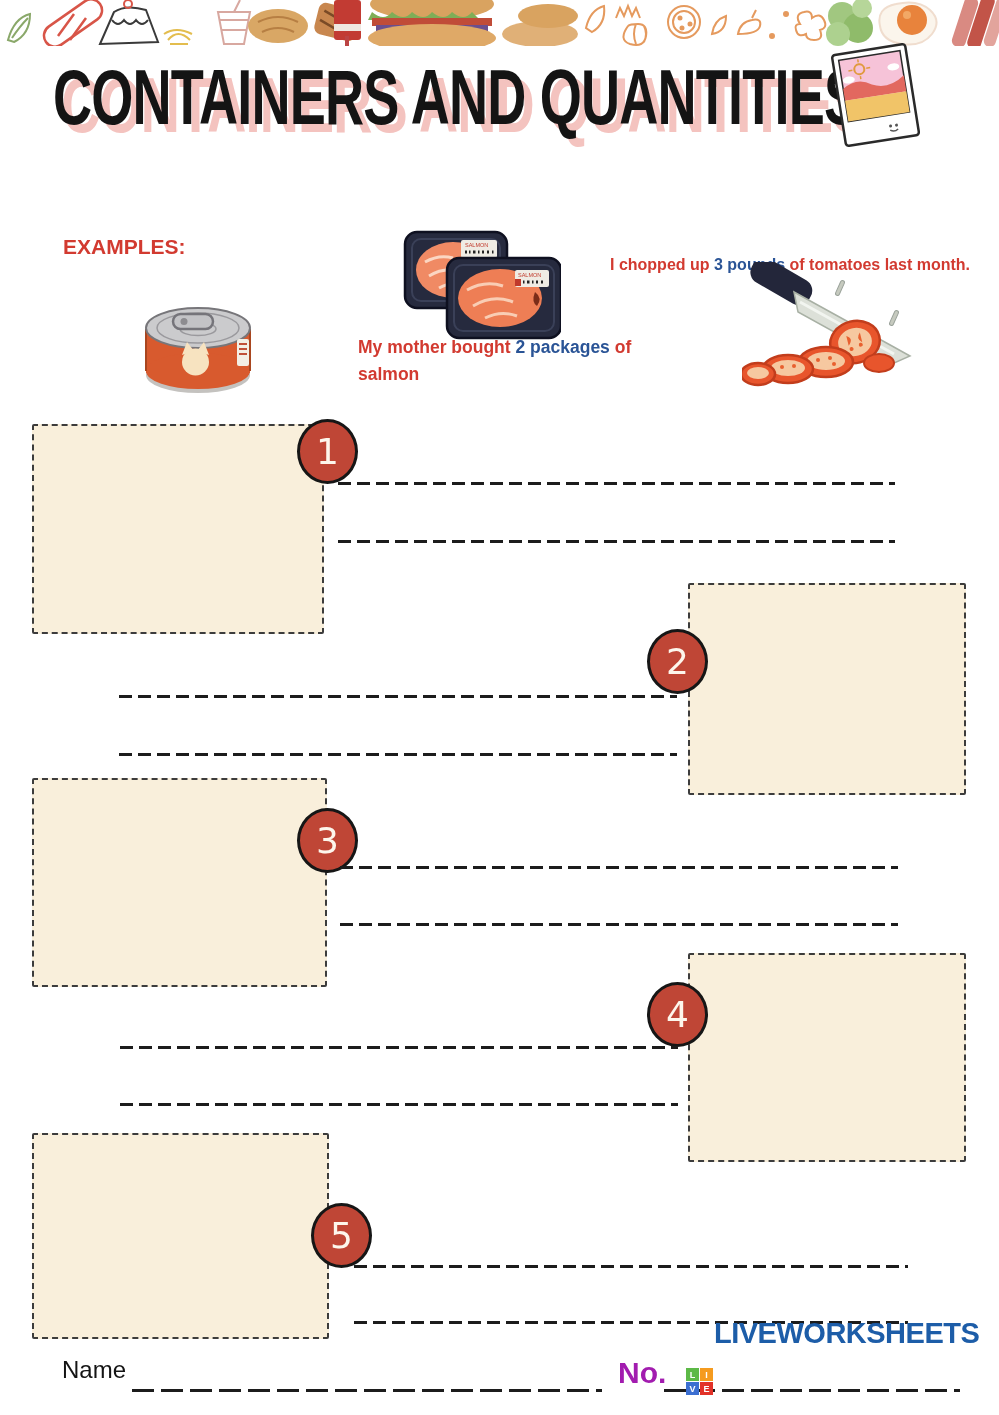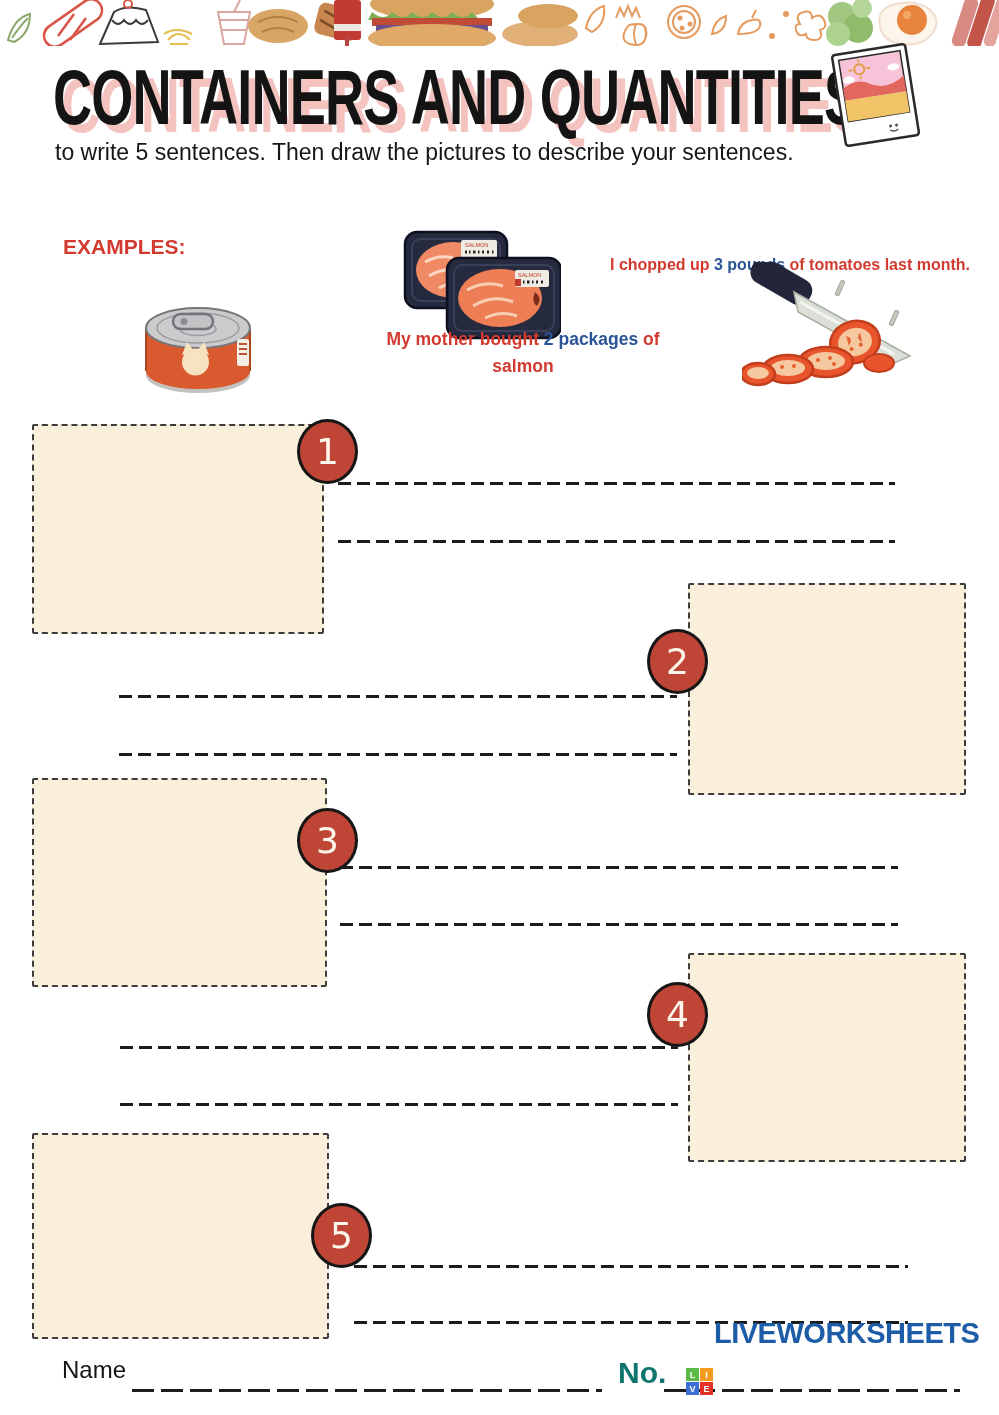--- a/index.html
+++ b/index.html
@@ -11,21 +11,21 @@
     font-size:66px;font-weight:600;letter-spacing:-1px;white-space:nowrap;
     transform:scale(0.82,1.18);transform-origin:left top;
     color:#141414;text-shadow:10px 7px 0 #f4c3bf;
   }
   
   .directions{left:55px;top:134px;width:915px;font-size:23px;line-height:36px;color:#161616;}
   
   .examples-label{left:63px;top:211px;font-size:21px;font-weight:bold;color:#d23a30;margin-top:24px;}
   .example{font-size:17.5px;line-height:27px;color:#d23a30;font-weight:bold;}
   .ex1{left:95px;top:247px;width:250px;}
-  .ex2{left:358px;top:326px;width:330px;text-align:center;}
+  .ex2{left:358px;top:334px;width:330px;}
   .ex3{left:610px;top:251px;width:380px;font-size:16px;white-space:nowrap;}
   .blue{color:#2a5496;}
   
   .draw-box{background:#f9efdb;border:2px dashed #3c3c3c;border-radius:2px;}
   .b1{left:32px;top:424px;width:288px;height:206px;}
   .b2{left:688px;top:583px;width:274px;height:208px;}
   .b3{left:32px;top:778px;width:291px;height:205px;}
   .b4{left:688px;top:953px;width:274px;height:205px;}
   .b5{left:32px;top:1133px;width:293px;height:202px;}
   .num-circle{
@@ -45,21 +45,21 @@
   .l2a{left:119px;top:695px;width:558px;}
   .l2b{left:119px;top:753px;width:558px;}
   .l3a{left:340px;top:866px;width:558px;}
   .l3b{left:340px;top:923px;width:558px;}
   .l4a{left:120px;top:1046px;width:558px;}
   .l4b{left:120px;top:1103px;width:558px;}
   .l5a{left:354px;top:1265px;width:554px;}
   .l5b{left:354px;top:1321px;width:554px;}
   
   .name-label{left:62px;top:1356px;font-size:24px;color:#141414;}
-  .no-label{left:618px;top:1356px;font-size:30px;font-weight:600;color:#0f766e;}
+  .no-label{left:618px;top:1356px;font-size:30px;font-weight:600;color:#a21caf;}
   .sign-line{height:3px;background:repeating-linear-gradient(90deg,#1c1c1c 0 22px,transparent 22px 29px);}
   .name-line{left:132px;top:1389px;width:470px;}
   .no-line{left:664px;top:1389px;width:296px;}
   .brand{left:714px;top:1317px;font-size:29px;font-weight:bold;color:#1d5da8;letter-spacing:-0.5px;white-space:nowrap;}
   .logo-blocks{left:686px;top:1368px;width:27px;height:27px;display:grid;grid-template-columns:13px 13px;grid-template-rows:13px 13px;gap:1px;}
   .logo-blocks span{display:flex;align-items:center;justify-content:center;color:#fff;font-size:9px;font-weight:bold;}
   .blk-l{background:#5cb947;}
   .blk-i{background:#f59b1f;}
   .blk-v{background:#3b6fd1;}
   .blk-e{background:#e23228;}
@@ -152,21 +152,20 @@
     <ellipse cx="72" cy="30" rx="6" ry="3.5" fill="#ffffff"></ellipse>
     <path d="M19,44 Q34,34 48,44 Q64,52 81,40 L81,56 L19,56 Z" fill="#e2685f"></path>
     <rect x="19" y="56" width="62" height="21" fill="#f1c468"></rect>
     <circle cx="60" cy="88" r="1.5" fill="#555"></circle>
       <circle cx="66" cy="88" r="1.5" fill="#555"></circle>
     <path d="M59,92 q4,3 8,0" stroke="#555" stroke-width="1.5" fill="none"></path>
   </g>
 </svg>
 
 <div class="abs directions">
-  <div>to write 5 sentences. Then draw the pictures to describe your sentences.</div>
 </div>
 
 <div class="abs examples-label">EXAMPLES:</div>
 
 <div class="abs example ex1">
 </div>
 
 <svg class="abs" style="left:133px;top:295px" width="130" height="102" viewBox="0 0 130 102">
   <ellipse cx="65" cy="80" rx="52" ry="18" fill="#c4c2bf"></ellipse>
   <rect x="13" y="34" width="104" height="44" fill="#d85a2e"></rect>

